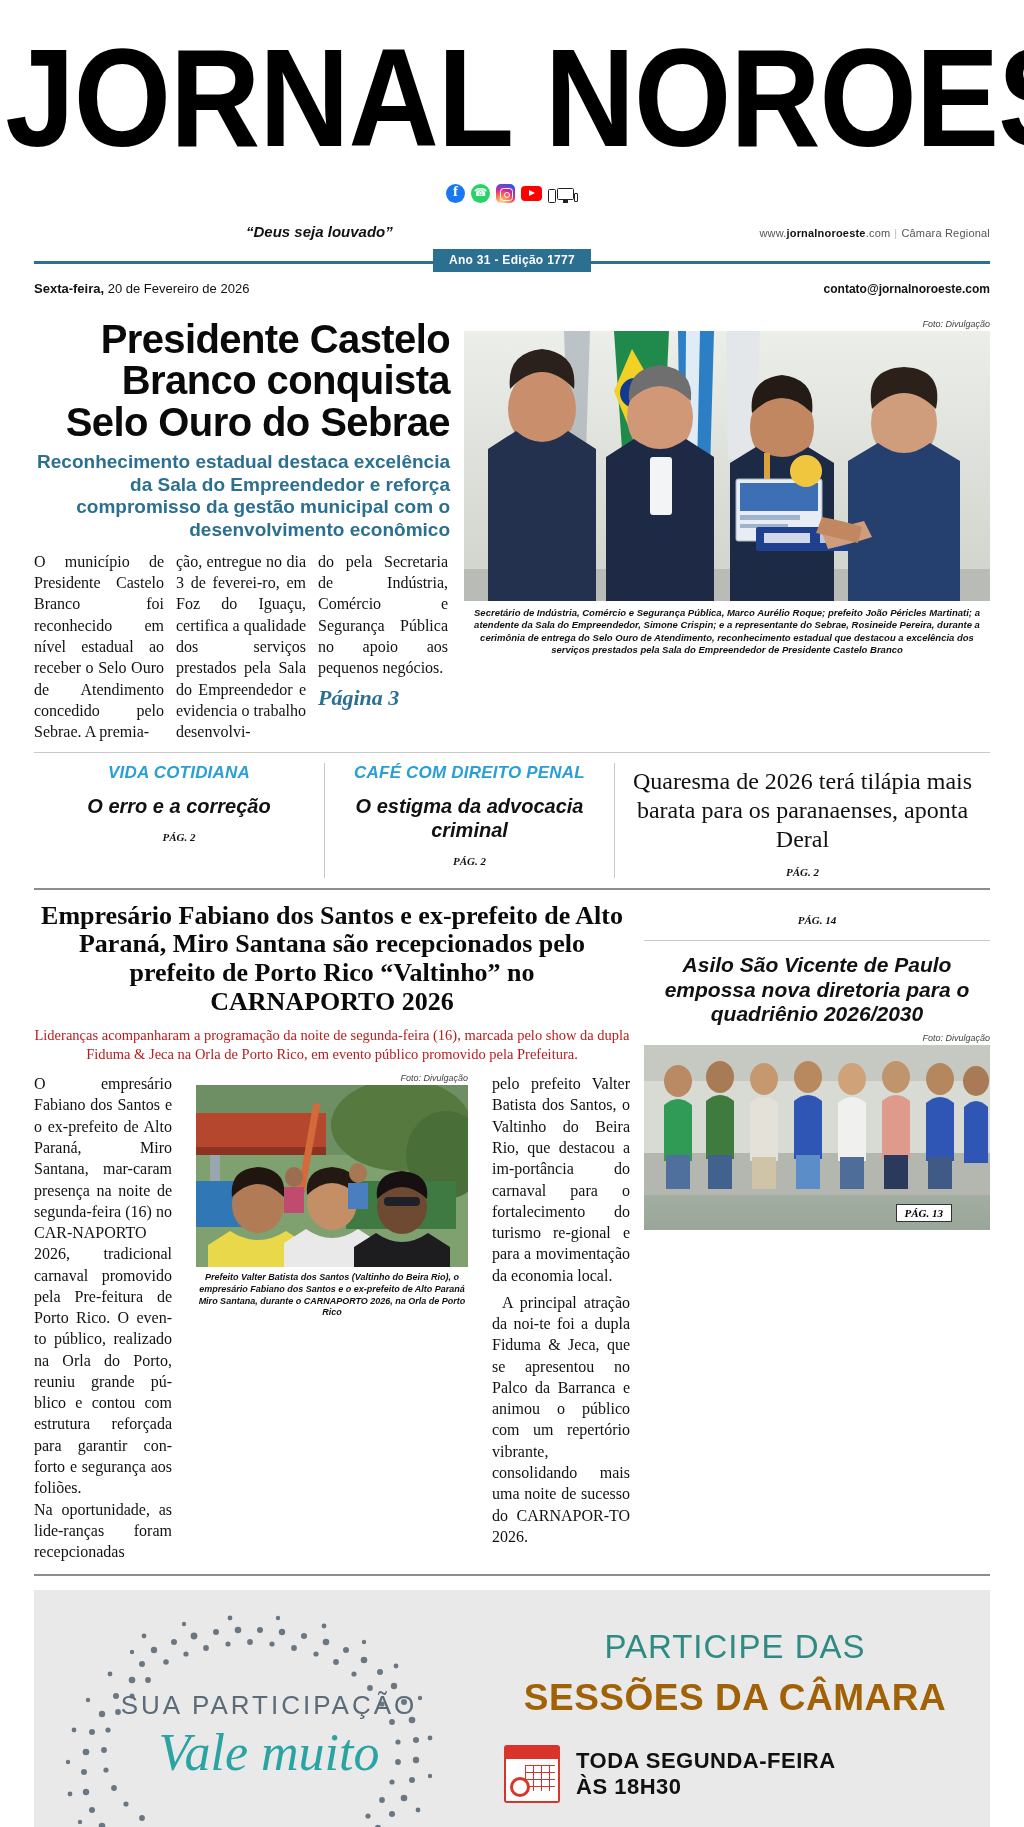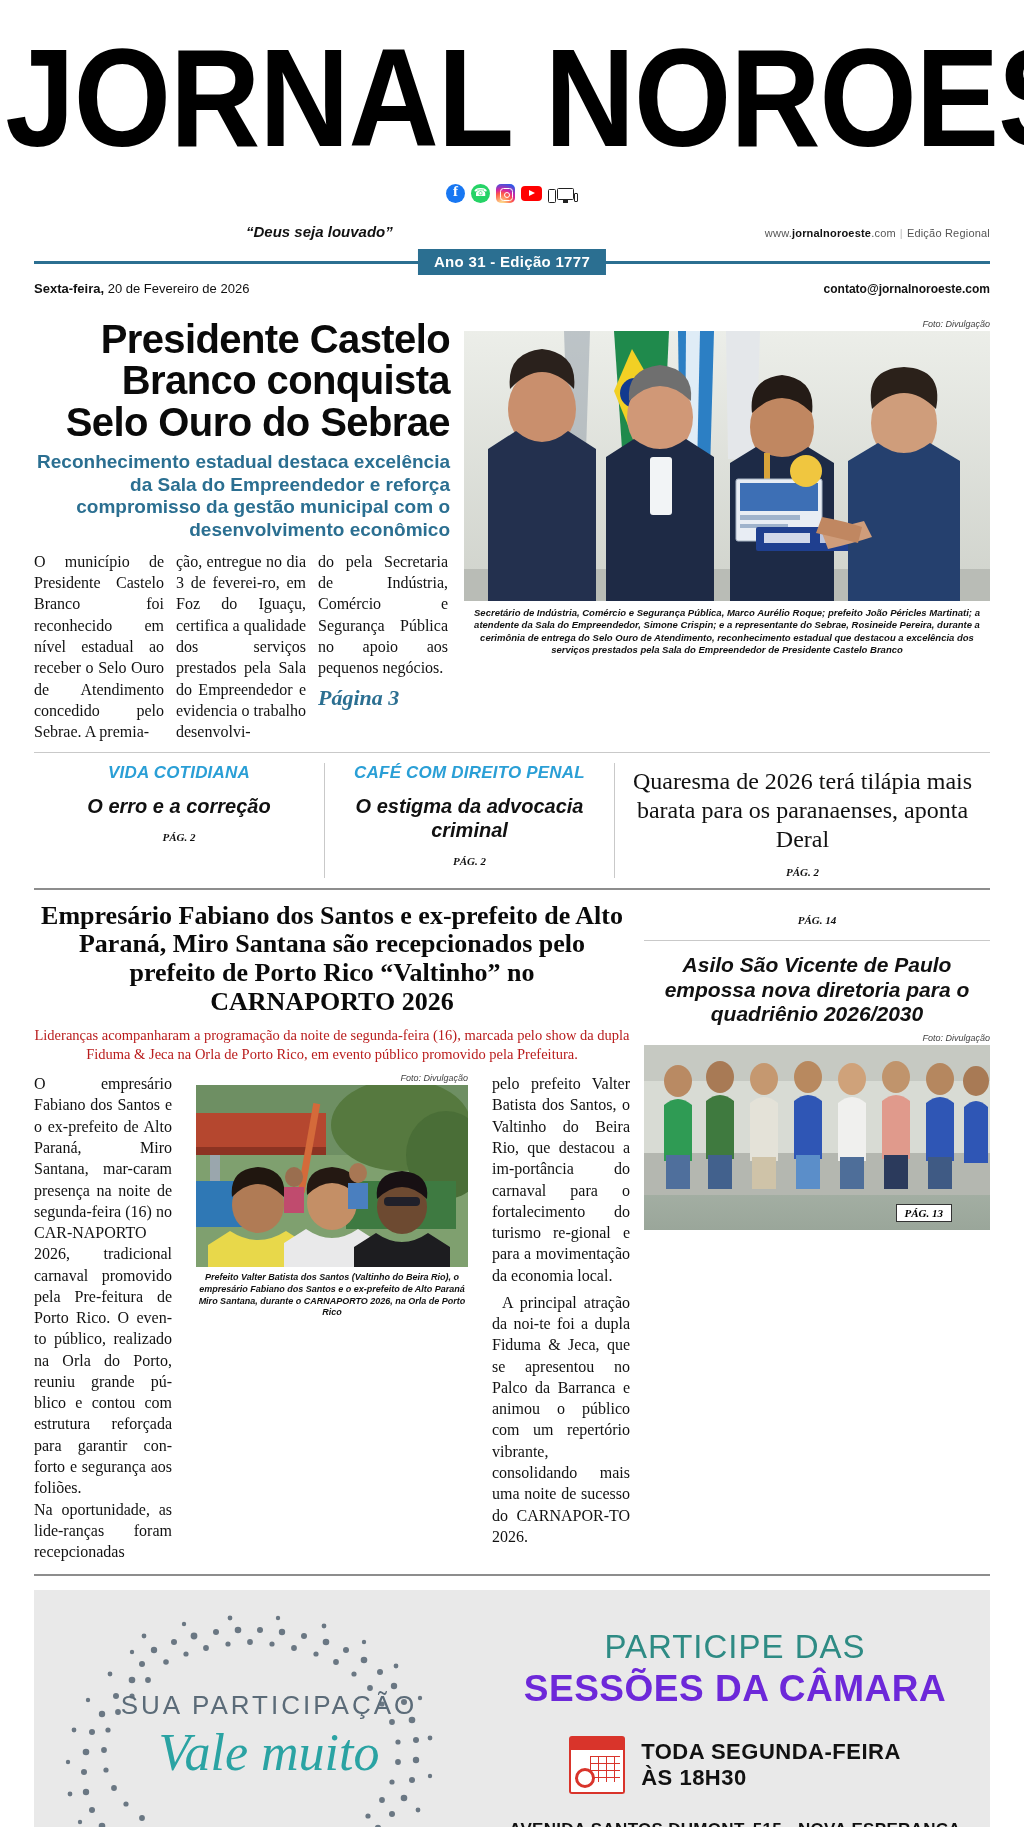--- a/index.html
+++ b/index.html
@@ -76,21 +76,21 @@
   .siteinfo .sep { color:#bbb; margin: 0 4px; }
 
   .rule-row {
     position: relative; height: 30px; margin-top: 2px;
   }
   .rule-line {
     position:absolute; left:0; right:0; top: 12px; height: 3px; background: #2b6f91;
   }
   .edicao-badge {
     position: absolute; left: 50%; top: 0px; transform: translateX(-50%);
-    background: #2b6f91; color:#fff; font-weight: bold; font-size: 15px;
+    background: #2b6f91; color:#fff; font-weight: bold; font-size: 12px;
     padding: 4px 16px 5px 16px; letter-spacing: 0.3px; white-space: nowrap;
   }
 
   .dateline-row {
     position: relative; height: 24px; margin-top: 2px;
   }
   .dateline { position:absolute; left:0; top:0; font-size: 13px; color:#111; }
   .dateline b { font-weight: bold; }
   .contato { position:absolute; right:0; top:1px; font-size: 12px; color:#111; font-weight:600; }
 
@@ -217,22 +217,22 @@
   .ad-crowd-word {
     position:absolute; left: 40px; top: 100px; width: 390px; text-align:center;
     font-family:"Liberation Sans", sans-serif; color:#5b6b78;
   }
   .ad-sua { font-size: 26px; letter-spacing: 3px; }
   .ad-vale {
     font-family:"Liberation Serif", serif; font-style: italic; font-size: 52px; color:#2aa3a3;
     margin-top: 2px;
   }
   .ad-participe { font-size: 33px; color:#2e8b84; letter-spacing: 1px; font-family:"Liberation Sans", sans-serif;}
-  .ad-sessoes { font-size: 37px; font-weight:bold; color:#6d28d9; letter-spacing:0.5px; margin-top:2px; }
-  .ad-timeblock { display:flex; align-items:center; justify-content:center; gap:16px; margin-top: 26px; }
+  .ad-sessoes { font-size: 37px; font-weight:bold; color:#a16207; letter-spacing:0.5px; margin-top:11px; }
+  .ad-timeblock { display:flex; align-items:center; justify-content:flex-start; gap:16px; margin-top: 26px; }
   .ad-cal { width:56px; height:58px; position:relative; }
   .ad-cal-top { position:absolute; top:0; left:0; right:0; height:14px; background:#d9342b; border-radius:3px 3px 0 0;}
   .ad-cal-body { position:absolute; top:14px; left:0; right:0; bottom:0; background:#fff; border:2px solid #d9342b; border-top:none; border-radius:0 0 3px 3px;}
   .ad-cal-clock { position:absolute; left:6px; bottom:6px; width:20px; height:20px; border:3px solid #d9342b; border-radius:50%; background:#fff;}
   .ad-grid { position:absolute; right:5px; top:20px; width:30px; height:26px;
      background:
        repeating-linear-gradient(to right, #d9342b 0 1px, transparent 1px 8px),
        repeating-linear-gradient(to bottom, #d9342b 0 1px, transparent 1px 7px); }
   .ad-times { text-align:left; }
   .ad-t1 { font-size: 22px; font-weight:bold; color:#111; letter-spacing:0.5px; }
@@ -261,21 +261,21 @@
         <span class="dev-phone"></span>
         <span class="dev-monitor"></span>
         <span class="dev-monitor-stand"></span>
         <span class="dev-tab"></span>
       </span>
     </div>
 
     <div class="tagline-row">
       <div class="tagline">“Deus seja louvado”</div>
       <div class="siteinfo">
-        <span>www.</span><b>jornalnoroeste</b><span>.com</span><span class="sep">|</span><span>Edição Regional</span>
+        <span>www.</span><b>jornalnoroeste</b><span>.com</span><span class="sep">|</span><span>Câmara Regional</span>
       </div>
     </div>
 
     <div class="rule-row">
       <div class="rule-line"></div>
       <div class="edicao-badge">Ano 31 - Edição 1777</div>
     </div>
 
     <div class="dateline-row">
       <div class="dateline"><b>Sexta-feira,</b><span> 20 de Fevereiro de 2026</span></div>

